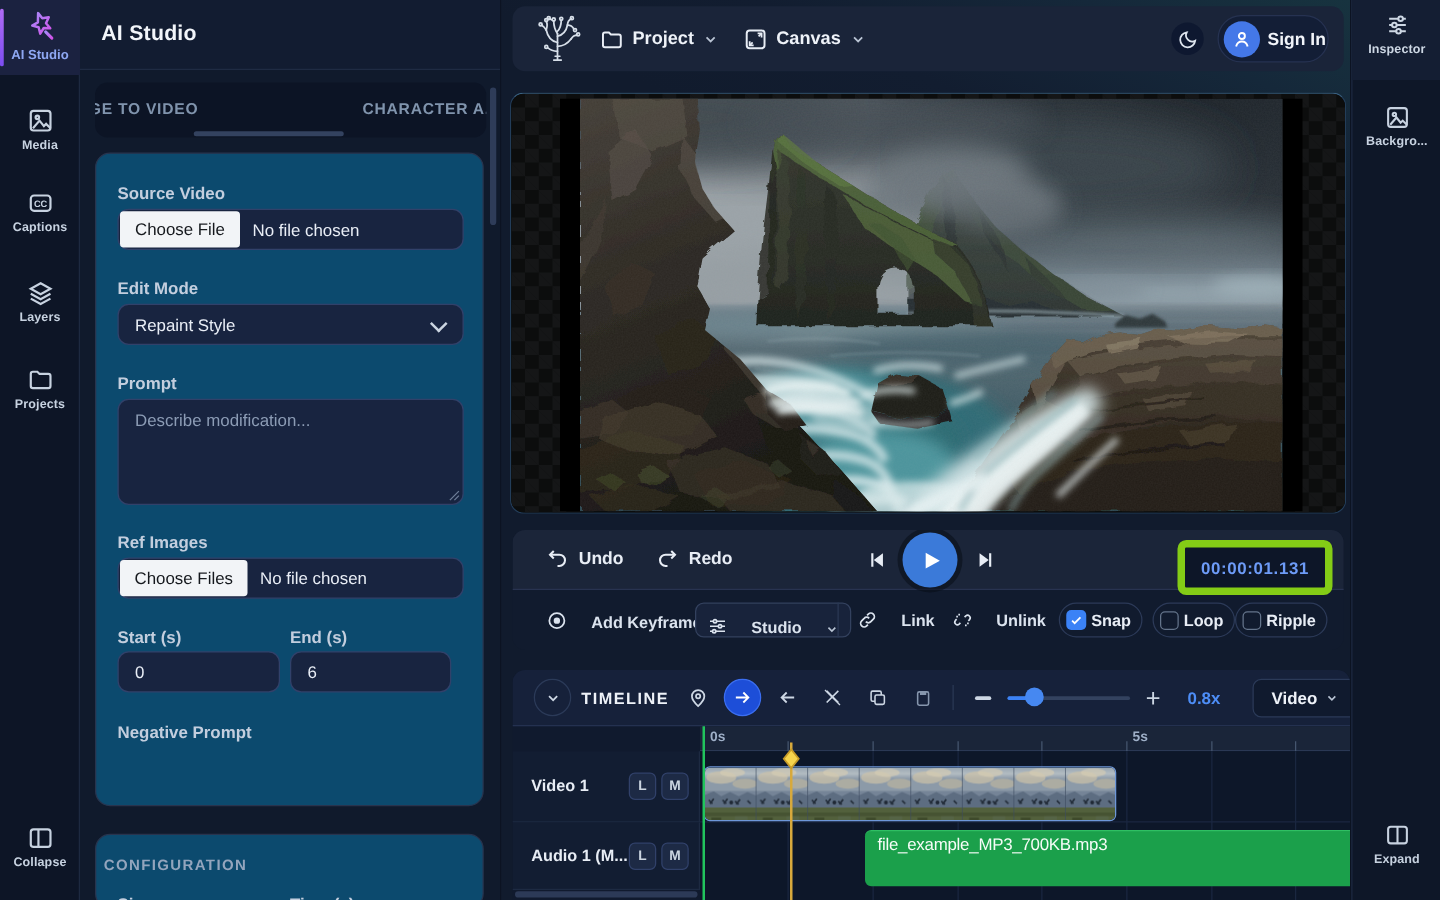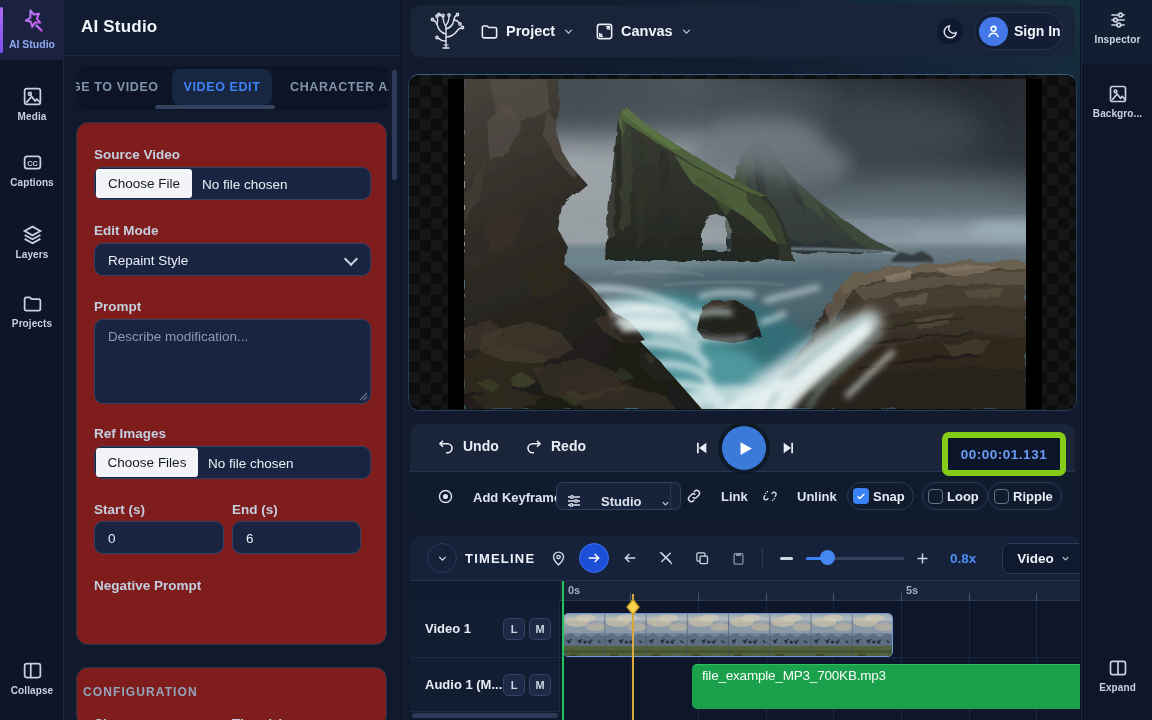--- a/index.html
+++ b/index.html
@@ -14,21 +14,21 @@
 #ai-item .rlbl{color:#8ea7f2;font-size:10.5px;font-weight:700;}
 #ai-item svg{margin:8px auto 3px;}
 
 #panel{position:absolute;left:64px;top:0;width:336px;height:720px;background:#101a2c;}
 #panel-h{position:absolute;left:0;top:0;width:336px;height:56px;background:#121c31;border-bottom:1px solid #1f2b43;}
 #panel-h .t{position:absolute;left:17px;top:17px;font-size:17px;font-weight:700;color:#f2f5fa;letter-spacing:.2px;}
 #tabs{position:absolute;left:12px;top:66px;width:313px;height:44px;background:#0c1425;border-radius:10px;overflow:hidden;}
 .tab{position:absolute;top:4px;height:34px;line-height:34px;font-size:12.5px;font-weight:700;letter-spacing:.6px;color:#8094ad;white-space:nowrap;}
 #tab-active{position:absolute;left:108px;top:69px;width:100px;height:36px;background:#172741;border-radius:8px;color:#3f82f6;text-align:center;line-height:36px;font-size:12.5px;font-weight:700;letter-spacing:.6px;}
 #tabscroll{position:absolute;left:91px;top:105px;width:120px;height:4px;border-radius:2px;background:#33425f;}
-.card{position:absolute;left:12px;width:311px;background:#7f1d1d;border:1px solid #28344e;border-radius:12px;padding-left:48px;}
+.card{position:absolute;left:12px;width:311px;background:#0c4a6e;border:1px solid #28344e;border-radius:12px;padding-left:48px;}
 #card1{top:122px;height:523px;}
 #card2{top:667px;height:60px;}
 .flabel{position:absolute;left:17px;font-size:13.5px;font-weight:600;color:#c3cede;}
 .finput{position:absolute;left:17px;width:277px;background:#182440;border:1px solid #31416a;border-radius:9px;color:#e8edf5;}
 .filebtn{position:absolute;left:1px;top:1px;bottom:1px;background:#f2f4f7;color:#15181d;font-size:13.5px;border-radius:3px;display:flex;align-items:center;justify-content:center;}
 .filetxt{position:absolute;font-size:13.5px;color:#e9eef6;top:50%;transform:translateY(-50%);}
 .chev{position:absolute;width:10px;height:10px;border-right:2px solid #cbd5e1;border-bottom:2px solid #cbd5e1;transform:rotate(45deg);}
 
 #stage{position:absolute;left:401px;top:0;width:679px;height:720px;background:linear-gradient(205deg,#17333f 0%,#15283a 90px,#121d30 200px,#111b2d 300px);}
 
@@ -694,21 +694,20 @@
 </div>
 
 <div id="panel">
   <div id="panel-h">
       <div class="t">AI Studio</div>
     </div>
   <div id="tabs">
     <span class="tab" style="left:-5px">GE TO VIDEO</span>
     <span class="tab" style="left:214px">CHARACTER A...</span>
   </div>
-  <div id="tab-active">VIDEO EDIT</div>
   <div id="tabscroll"></div>
   <div class="card" id="card1">
     <div class="flabel" style="top:24px">Source Video</div>
     <div class="finput" style="top:44px;height:33px;">
         <span class="filebtn" style="width:96px;">Choose File</span>
         <span class="filetxt" style="left:107px">No file chosen</span>
       </div>
     <div class="flabel" style="top:100px">Edit Mode</div>
     <div class="finput" style="top:120px;height:33px;">
         <span class="filetxt" style="left:13px">Repaint Style</span>

